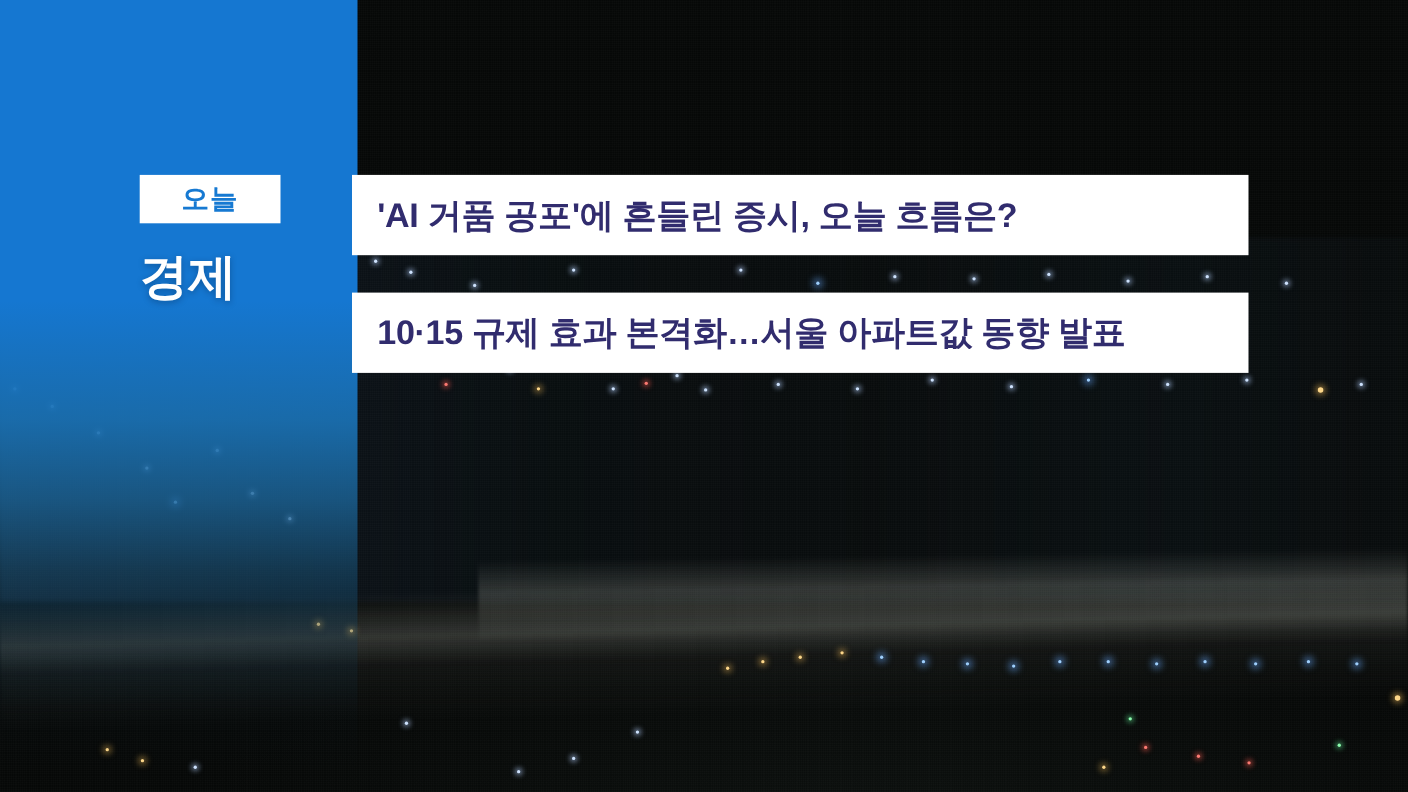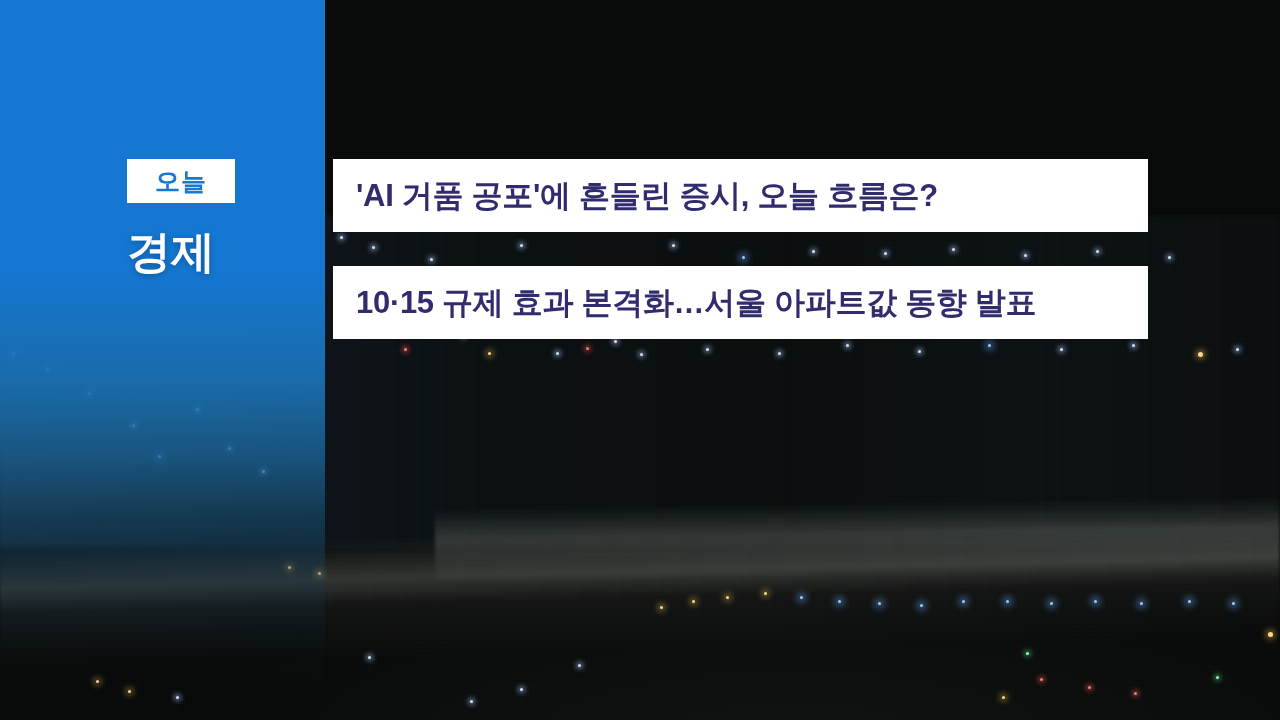--- a/index.html
+++ b/index.html
@@ -99,21 +99,21 @@
       rgba(18,58,84,.28)   81%,
       rgba(12,34,48,.08)   90%,
       rgba(8,20,26,0)      97%);
   }
   .side-inner {
     position:absolute; left:0; top:0; width:325px; height:720px;
   }
 
   .today-badge {
     position:absolute; left:127px; top:159px;
-    width:108px; height:44px;
+    width:128px; height:44px;
     background:#ffffff;
     display:flex; align-items:center; justify-content:center;
   }
   .today-badge span {
     color:#1679d2;
     font-size:25px;
     font-weight:bold;
     letter-spacing:1px;
     line-height:1;
   }
@@ -125,21 +125,21 @@
     font-size:44px;
     font-weight:bold;
     line-height:76px;
     letter-spacing:0px;
     text-shadow:0 2px 6px rgba(0,30,60,.35);
   }
   .panel-title div { white-space:nowrap; }
 
   
   .headlines {
-    position:absolute; left:333px; top:0; width:815px; height:720px;
+    position:absolute; left:320px; top:0; width:815px; height:720px;
   }
   .bar {
     position:absolute; left:0;
     width:815px; height:73px;
     background:#ffffff;
     display:flex; align-items:center;
   }
   .bar-text {
     color:#312c6e;
     font-size:31px;

